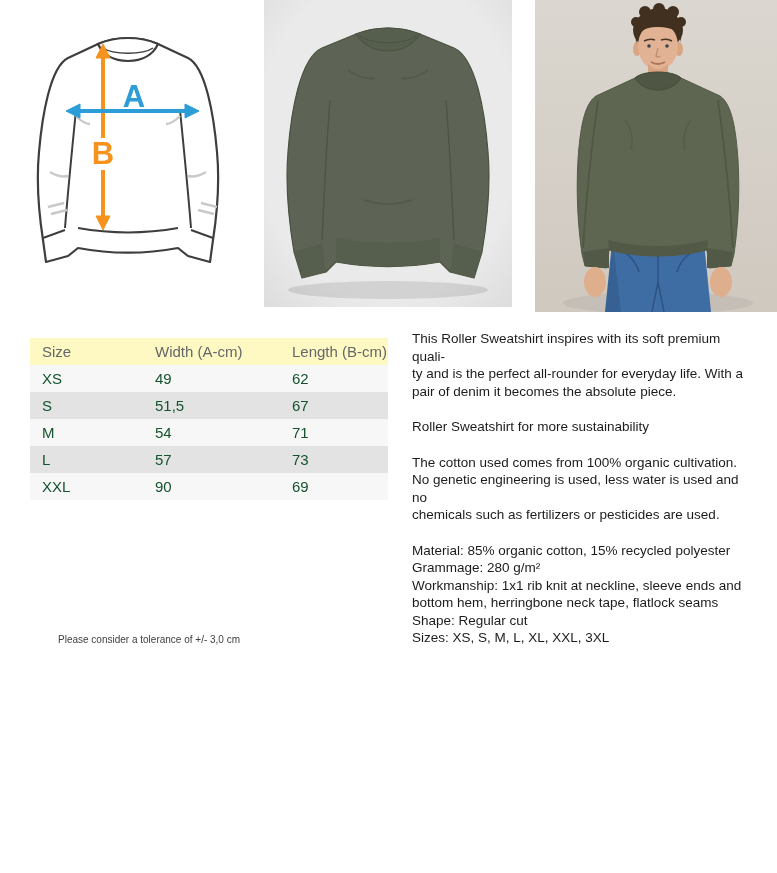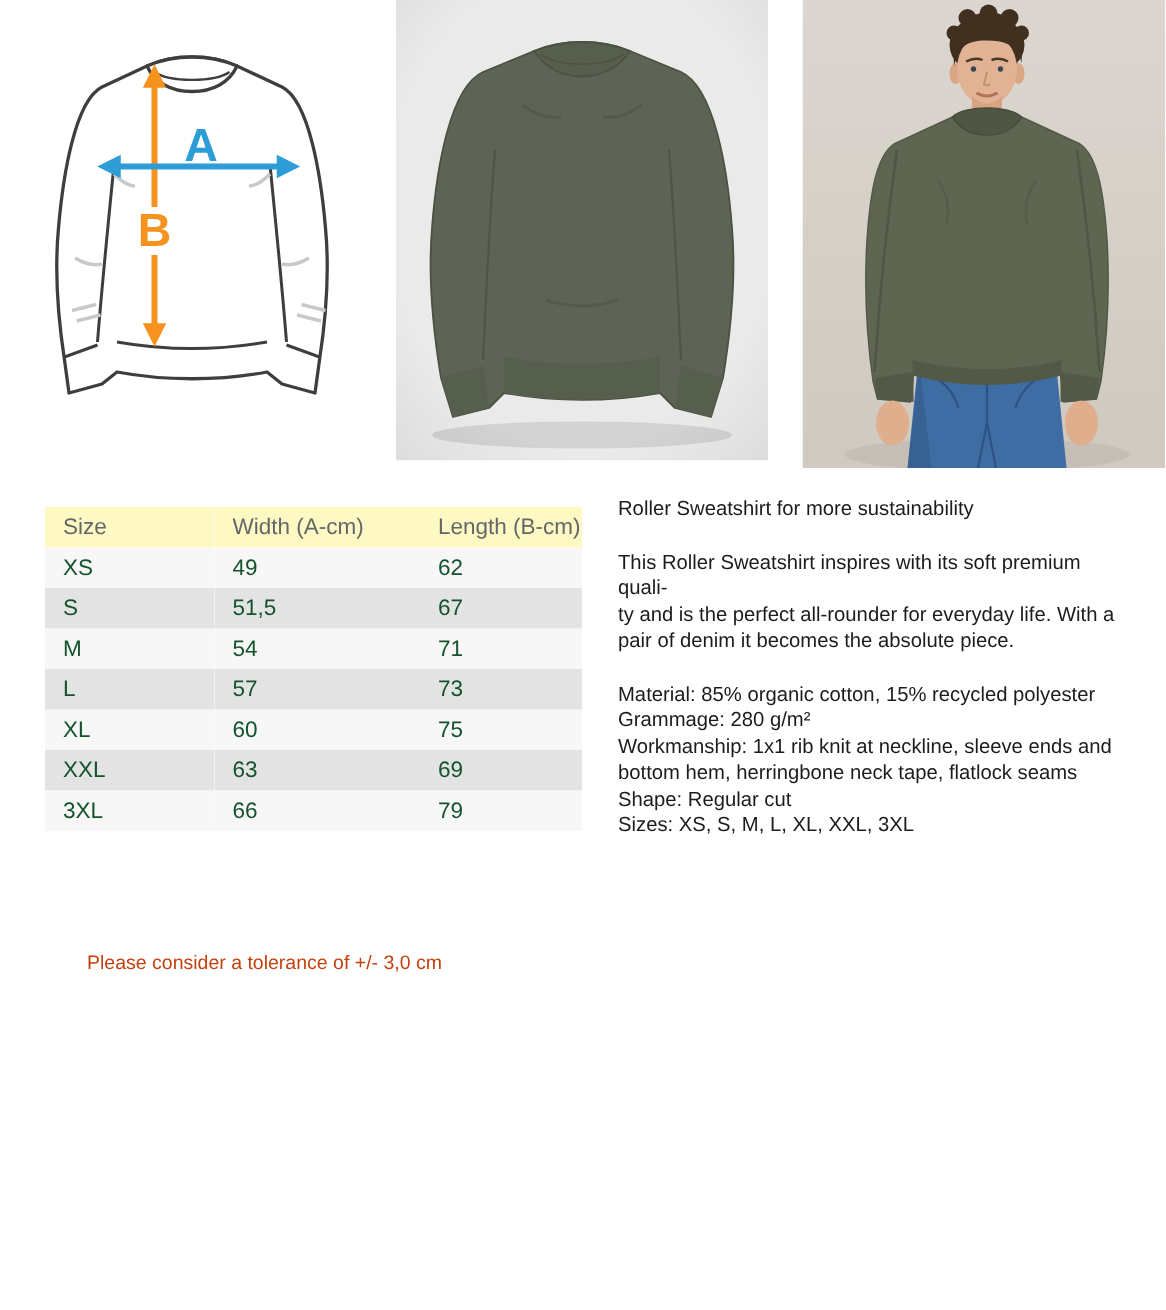--- a/index.html
+++ b/index.html
@@ -20,21 +20,21 @@
     font-size:15px; font-weight:400; white-space:nowrap; overflow:hidden;
   }
   table.size-table thead tr { background:#fef9c3; }
   table.size-table thead th { color:#64676a; }
   table.size-table tbody td { color:#14532d; }
   table.size-table tbody tr:nth-child(odd)  { background:#f7f7f7; }
   table.size-table tbody tr:nth-child(even) { background:#e3e3e3; }
 
   
   #tolerance-note {
-    position:absolute; left:58px; top:634px; font-size:13px; color:#c2410c;
+    position:absolute; left:58px; top:634px; font-size:10px; color:#404040;
   }
 
   
   #product-description {
     position:absolute; left:412px; top:330px; width:336px;
     font-size:13.5px; line-height:17.5px; color:#1c1c1c;
   }
   .desc-p { white-space:pre-line; margin:0 0 18px 0; }
   .desc-p:last-child { margin-bottom:11px; }
 
@@ -183,45 +183,38 @@
           <td>M</td>
           <td>54</td>
           <td>71</td>
         </tr>
         <tr>
           <td>L</td>
           <td>57</td>
           <td>73</td>
         </tr>
         <tr>
-          <td>XL</td>
-          <td>60</td>
-          <td>75</td>
-        </tr>
-        <tr>
           <td>XXL</td>
-          <td>63</td>
+          <td>90</td>
           <td>69</td>
-        </tr>
-        <tr>
-          <td>3XL</td>
-          <td>66</td>
-          <td>79</td>
         </tr>
       </tbody>
     </table>
   </div>
 
   <div id="tolerance-note">Please consider a tolerance of +/- 3,0 cm</div>
 
   <div id="product-description">
-    <div class="desc-p">Roller Sweatshirt for more sustainability</div>
     <div class="desc-p">This Roller Sweatshirt inspires with its soft premium quali-
 ty and is the perfect all-rounder for everyday life. With a
 pair of denim it becomes the absolute piece.</div>
+    <div class="desc-p">Roller Sweatshirt for more sustainability</div>
+    <div class="desc-p">The cotton used comes from 100% organic cultivation.
+No genetic engineering is used, less water is used and no
+chemicals such as fertilizers or pesticides are used.</div>
     <div class="desc-p">Material: 85% organic cotton, 15% recycled polyester
 Grammage: 280 g/m²
 Workmanship: 1x1 rib knit at neckline, sleeve ends and
 bottom hem, herringbone neck tape, flatlock seams
 Shape: Regular cut
 Sizes: XS, S, M, L, XL, XXL, 3XL</div>
   </div>
 
 </div>
 

